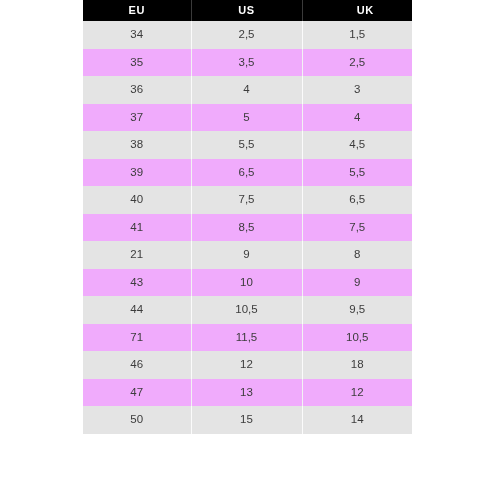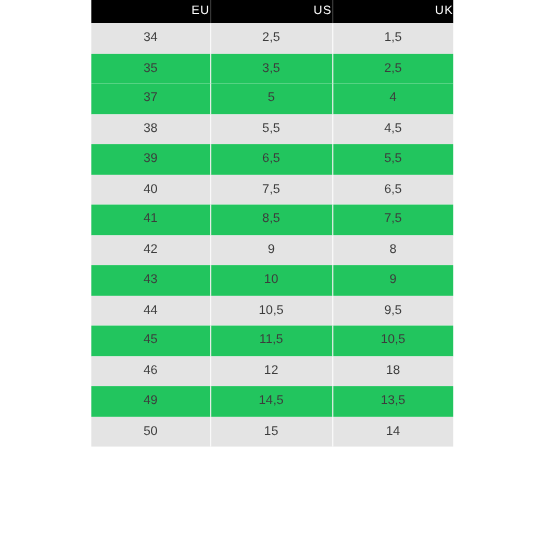--- a/index.html
+++ b/index.html
@@ -28,45 +28,45 @@
     table-layout: fixed;
   }
   #size-table col.c-eu { width: 108px; }
   #size-table col.c-us { width: 111px; }
   #size-table col.c-uk { width: 110px; }
 
   #size-table thead th {
     background: #000000;
     color: #ffffff;
     font-size: 11px;
-    font-weight: normal;
+    font-weight: bold;
     letter-spacing: 0.6px;
     height: 21px;
     line-height: 21px;
     padding: 0;
-    text-align: right;
+    text-align: center;
     vertical-align: middle;
     border-right: 1px solid #3a3a3a;
   }
   #size-table thead th:last-child { border-right: none; padding-left: 16px; }
 
   #size-table tbody td {
     height: 27.5px;
     line-height: 27.5px;
     padding: 0;
     text-align: center;
     vertical-align: middle;
     font-size: 11.5px;
     color: #3c3c3c;
     border-right: 1px solid rgba(255,255,255,0.85);
   }
   #size-table tbody td:last-child { border-right: none; margin-top: 23px; }
 
   #size-table tbody tr.odd td { background: #e4e4e4; }
-  #size-table tbody tr.even td { background: #22c55e; }
+  #size-table tbody tr.even td { background: #f0abfc; }
   #size-table tbody tr.even td { border-right-color: #f2f2f2; }
 </style>
 </head>
 <body>
 
 <div id="page">
   <table id="size-table">
     <colgroup>
       <col class="c-eu">
       <col class="c-us">
@@ -83,20 +83,25 @@
         <tr class="odd">
           <td>34</td>
           <td>2,5</td>
           <td>1,5</td>
         </tr>
         <tr class="even">
           <td>35</td>
           <td>3,5</td>
           <td>2,5</td>
         </tr>
+        <tr class="odd">
+          <td>36</td>
+          <td>4</td>
+          <td>3</td>
+        </tr>
         <tr class="even">
           <td>37</td>
           <td>5</td>
           <td>4</td>
         </tr>
         <tr class="odd">
           <td>38</td>
           <td>5,5</td>
           <td>4,5</td>
         </tr>
@@ -109,48 +114,48 @@
           <td>40</td>
           <td>7,5</td>
           <td>6,5</td>
         </tr>
         <tr class="even">
           <td>41</td>
           <td>8,5</td>
           <td>7,5</td>
         </tr>
         <tr class="odd">
-          <td>42</td>
+          <td>21</td>
           <td>9</td>
           <td>8</td>
         </tr>
         <tr class="even">
           <td>43</td>
           <td>10</td>
           <td>9</td>
         </tr>
         <tr class="odd">
           <td>44</td>
           <td>10,5</td>
           <td>9,5</td>
         </tr>
         <tr class="even">
-          <td>45</td>
+          <td>71</td>
           <td>11,5</td>
           <td>10,5</td>
         </tr>
         <tr class="odd">
           <td>46</td>
           <td>12</td>
           <td>18</td>
         </tr>
         <tr class="even">
-          <td>49</td>
-          <td>14,5</td>
-          <td>13,5</td>
+          <td>47</td>
+          <td>13</td>
+          <td>12</td>
         </tr>
         <tr class="odd">
           <td>50</td>
           <td>15</td>
           <td>14</td>
         </tr>
       </tbody>
   </table>
 </div>
 

